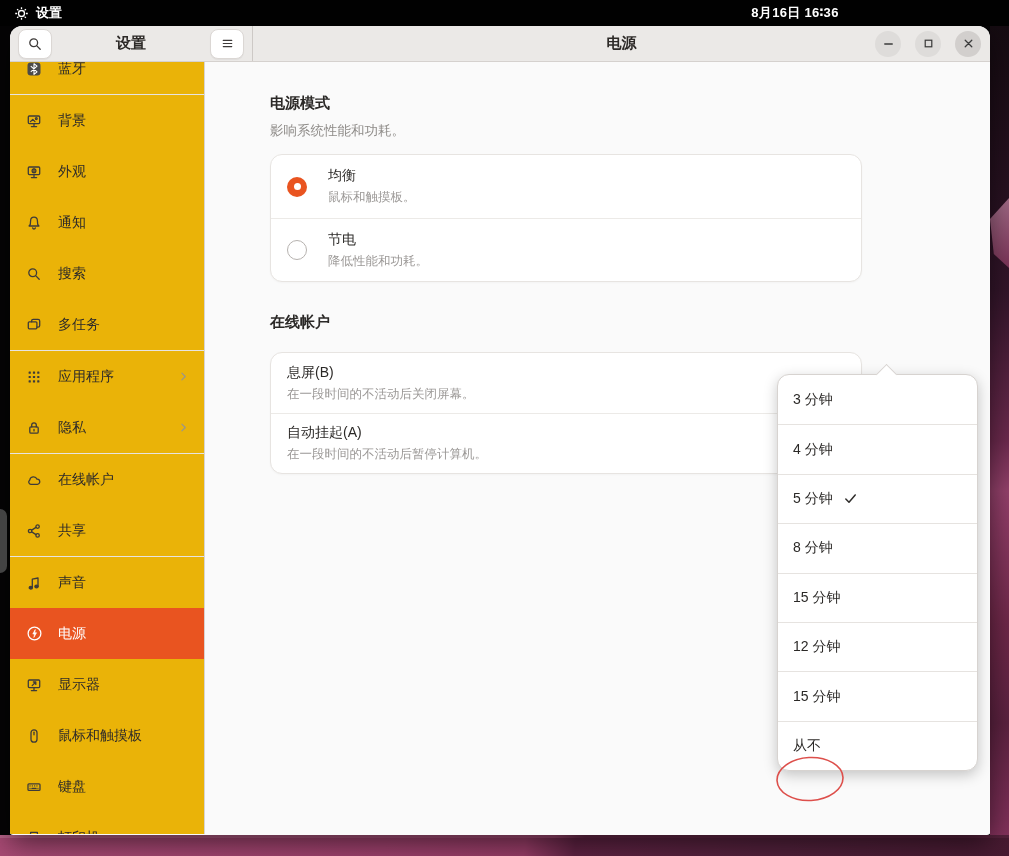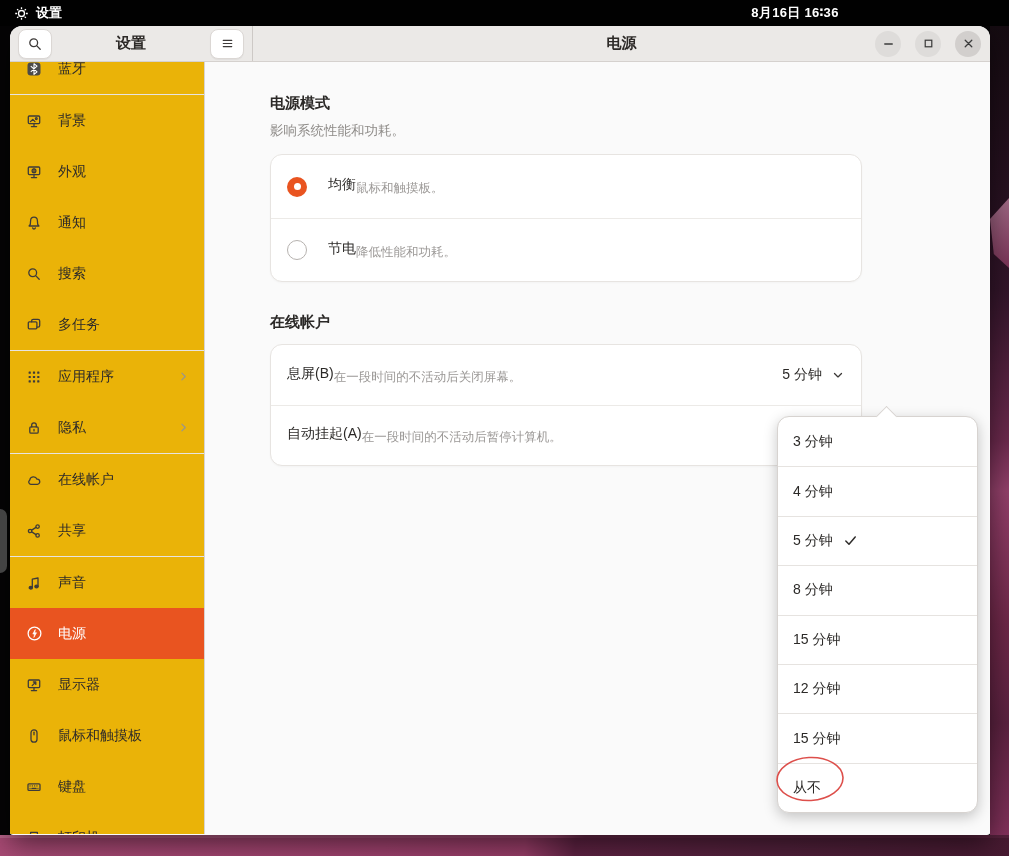--- a/index.html
+++ b/index.html
@@ -58,39 +58,39 @@
   .side-sep { height:1px; background:#e7e4e1; }
 
   
   .main { flex:1; background:#fafafa; position:relative; }
   .content { padding:32px 0 0 65px; width:657px; }
   .section-title { font-size:15px; font-weight:700; color:#2b2927; }
   .section-sub { font-size:13.5px; color:#8f8c89; margin-top:9px; }
   .card { width:592px; background:#fff; border:1px solid #e7e4e1; border-radius:12px;
     box-shadow:0 1px 2px rgba(0,0,0,.03); }
   .card1 { margin-top:14px; }
-  .card2 { margin-top:12px; }
+  .card2 { margin-top:20px; }
   .row { display:flex; align-items:center; padding:0 16px; }
   .card1 .row { height:63px; }
   .card2 .row { height:60px; }
   .row + .row { border-top:1px solid #eceae7; }
-  .row-texts { display:flex; justify-content:center; }
+  .row-texts { display:flex; flex-direction:column; justify-content:center; }
   .row-label { font-size:14px; color:#2b2927; }
   .row-desc { font-size:12.5px; color:#9b9896; margin-top:4px; }
   .radio { width:20px; height:20px; border-radius:50%; border:1.5px solid #b6b2af;
     background:#fff; margin-right:21px; flex:none; position:relative; }
   .radio.checked { border:none; background:var(--accent,#E95420); }
   .radio.checked::after { content:""; position:absolute; left:50%; top:50%; width:7px; height:7px;
     margin:-3.5px 0 0 -3.5px; border-radius:50%; background:#fff; }
   .row-value { margin-left:auto; display:flex; align-items:center; gap:9px; }
   .row-value .val { font-size:14px; color:#2b2927; }
   .h2-gap { margin-top:31px; }
 
   
-  .popover { position:absolute; left:777px; top:416px; width:201px; z-index:5;
+  .popover { position:absolute; left:777px; top:374px; width:201px; z-index:5;
     background:#ffffff; border:1px solid #d7d3d0; border-radius:12px;
     box-shadow:0 4px 14px rgba(0,0,0,.22); }
   .pop-arrow { position:absolute; left:101px; top:-8px; width:15px; height:15px; background:#fff;
     border-left:1px solid #d7d3d0; border-top:1px solid #d7d3d0; transform:rotate(45deg); }
   .pop-list { list-style:none; position:relative; }
   .pop-item { height:49.4px; display:flex; align-items:center; padding:0 15px;
     font-size:14px; color:#2b2927; gap:10px; }
   .pop-item + .pop-item { border-top:1px solid #e6e3e0; }
 
   

